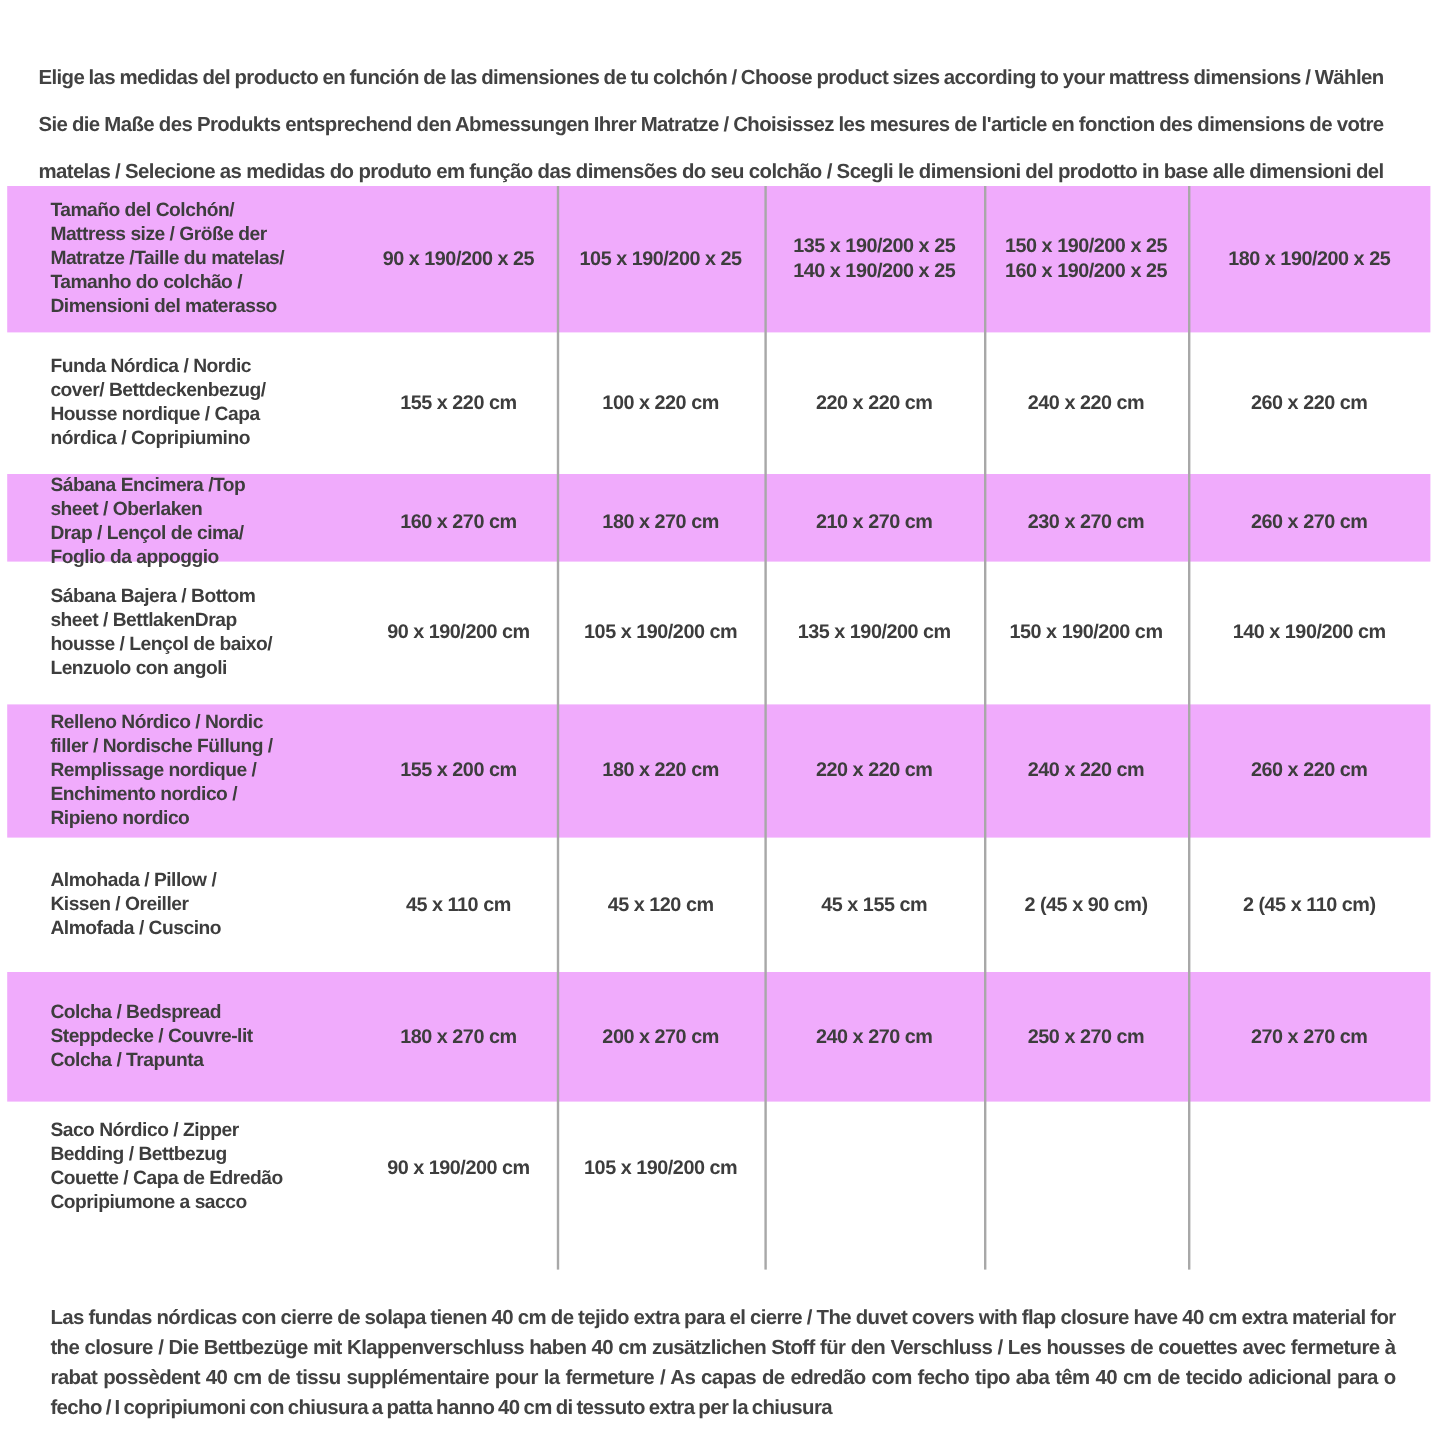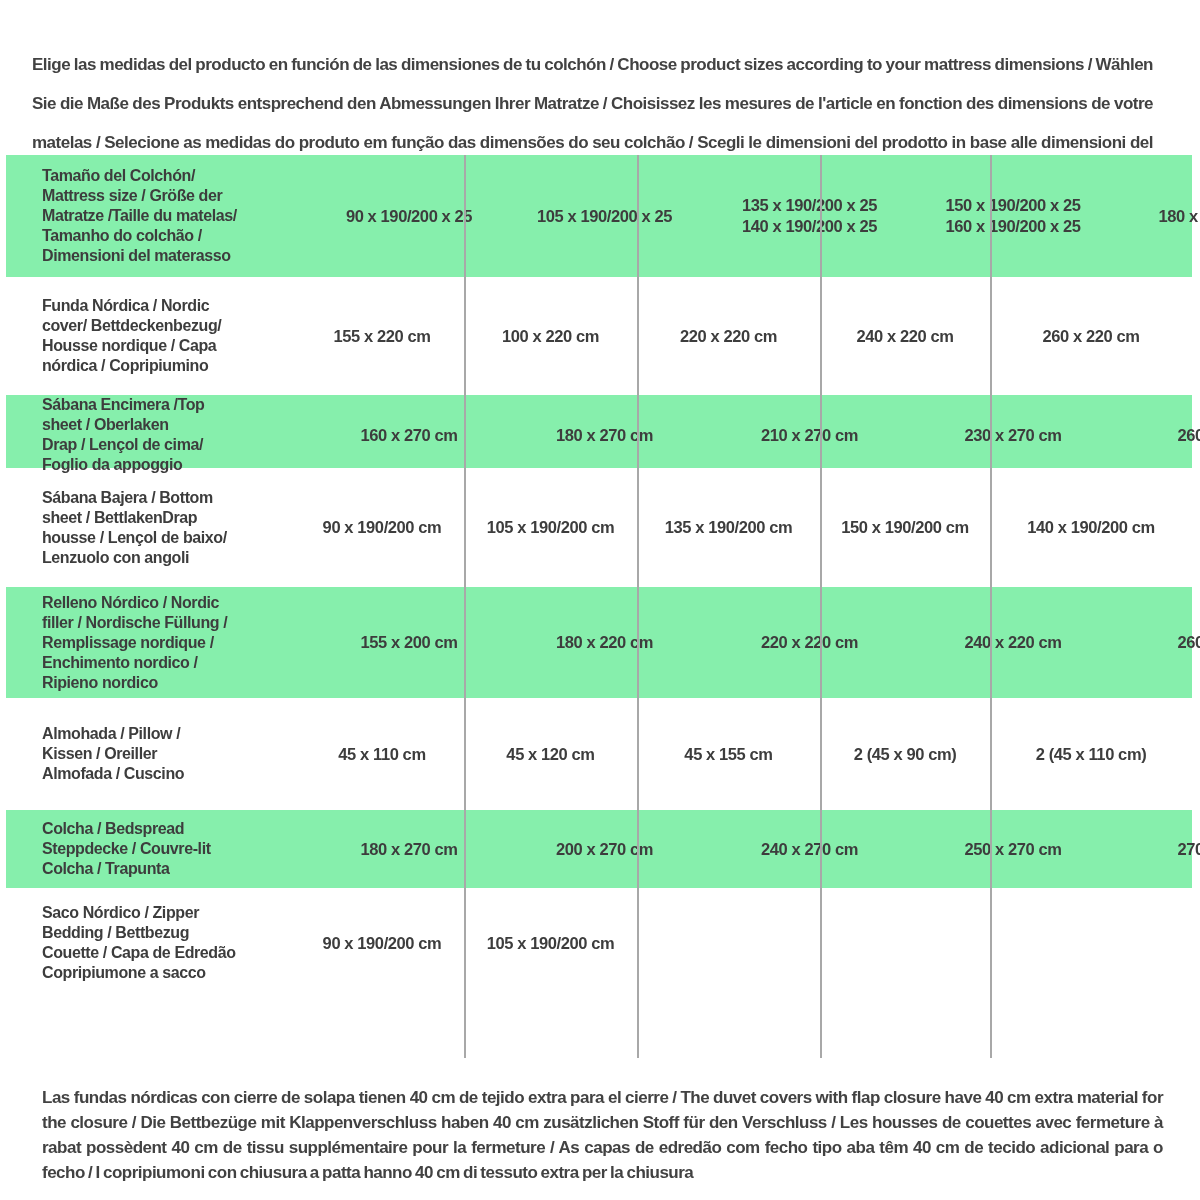--- a/index.html
+++ b/index.html
@@ -44,28 +44,28 @@
     left: 6px;
     width: 1186px;
     height: 903px;
   }
   .trow {
     display: grid;
     grid-template-columns: 294px 164px 173px 183px 170px 202px;
     margin-bottom: 3px;
     background: #ffffff;
   }
-  .trow.shade { background: #86efac; gap: 27px; }
+  .trow.shade { background: #f0abfc; }
   .h-header { height: 122px; }
   .h-r1 { height: 112px; }
   .h-r2 { height: 73px; }
   .h-r3 { height: 113px; }
   .h-r4 { height: 111px; }
   .h-r5 { height: 106px; }
-  .h-r6 { height: 78px; }
+  .h-r6 { height: 108px; }
   .h-r7 { height: 104px; }
   .cell {
     display: flex;
     align-items: center;
     justify-content: center;
     white-space: pre-line;
     text-align: center;
     font-size: 16.5px;
     line-height: 21px;
     letter-spacing: -0.4px;

